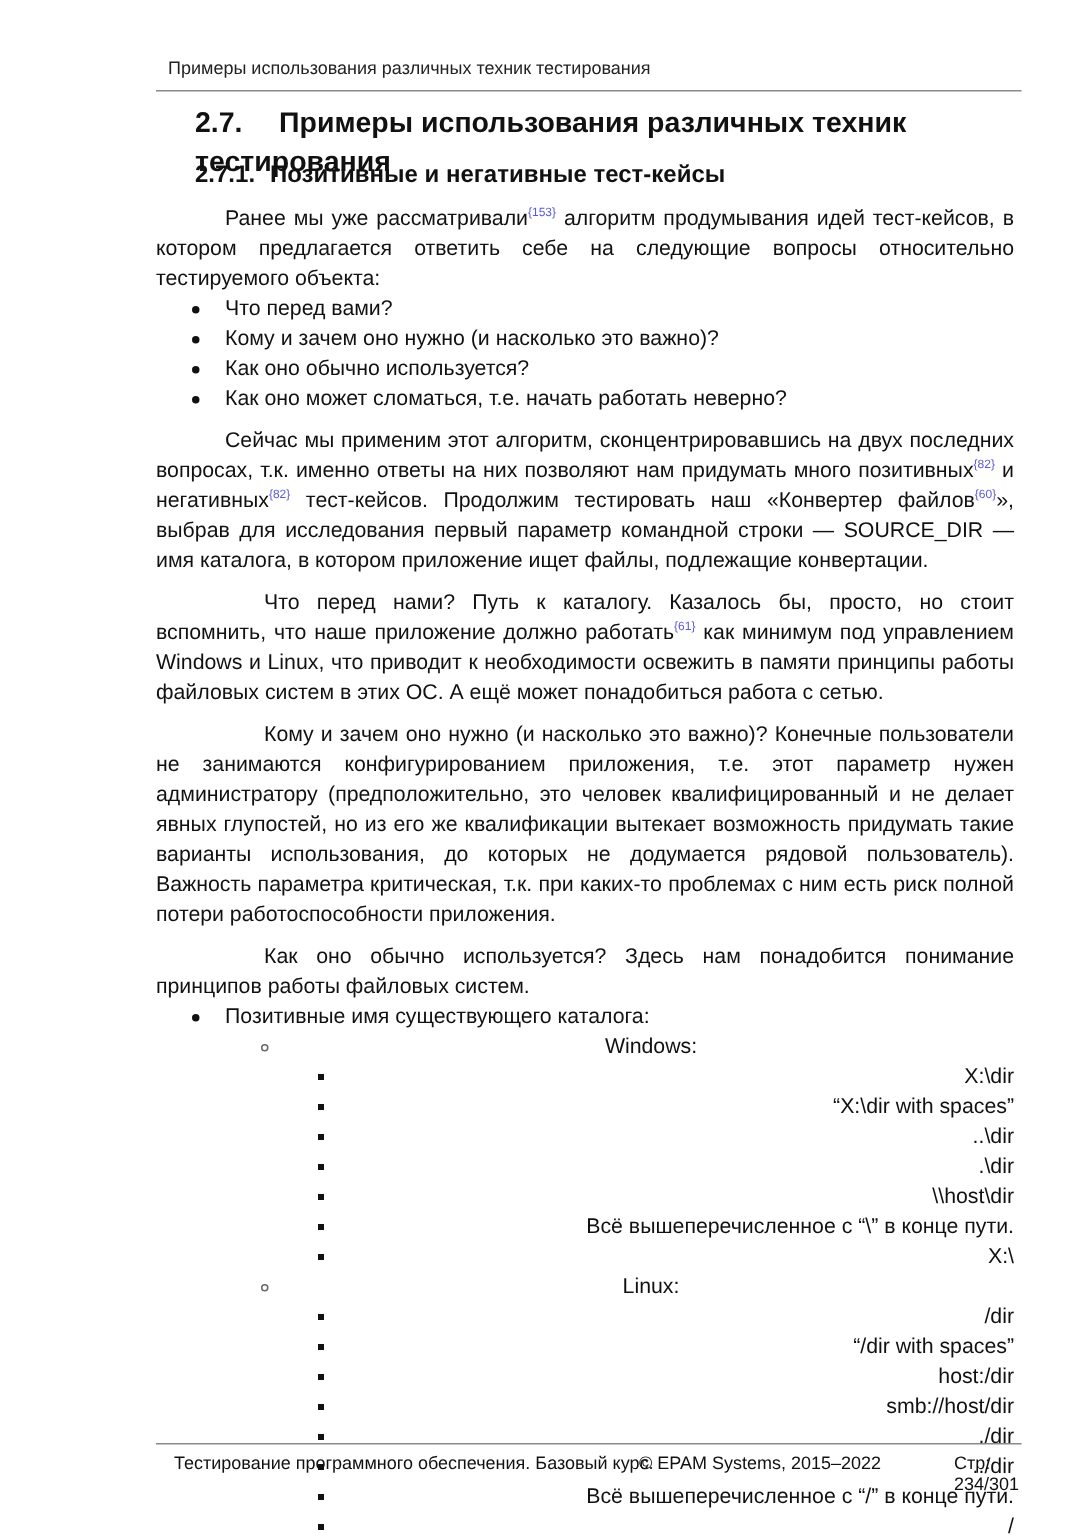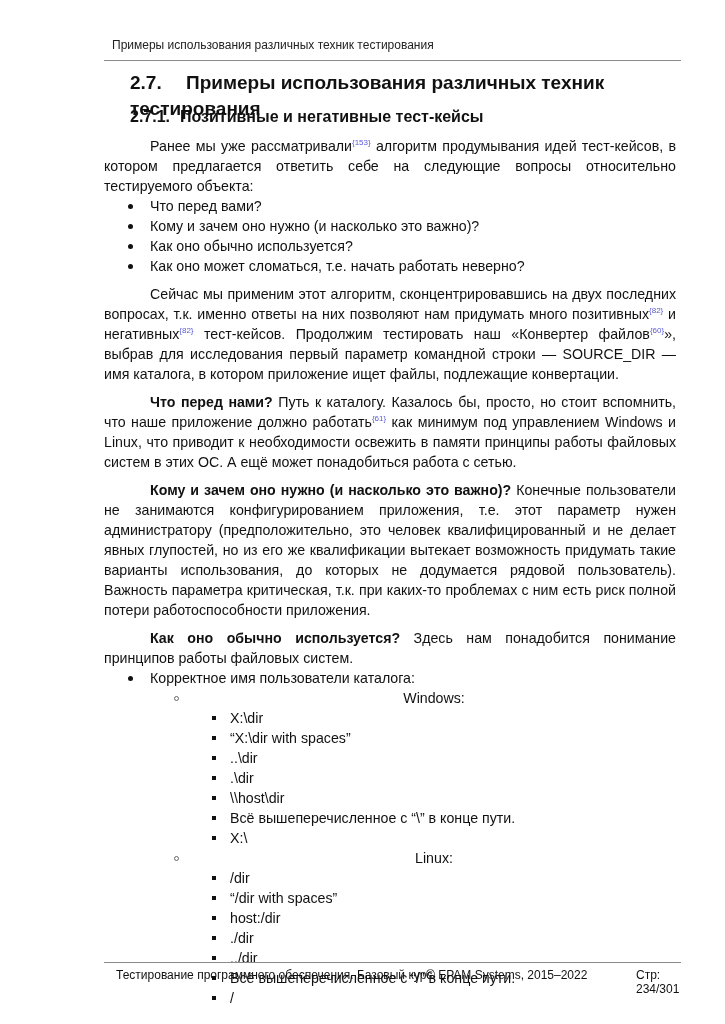--- a/index.html
+++ b/index.html
@@ -62,37 +62,37 @@
       text-align: justify;
       text-indent: 46px;
     }
     p.gap { margin-top: 8px; }
     sup.ref {
       font-size: 8px;
       color: #5a5ad8;
       vertical-align: 6px;
       line-height: 0;
     }
-    b { font-weight: bold; }
+    b { font-weight: normal; margin-left: 26px; }
 
     ul { list-style: none; margin: 0; padding: 0; }
     li { position: relative; }
     .l1 > li { padding-left: 46px; }
     .l1 > li > .mark {
       position: absolute; left: 24px; top: 8px;
       width: 5px; height: 5px; border-radius: 50%;
       background: #111;
     }
     .l2 > li { padding-left: 88px; text-align: center; }
     .l2 > li > .mark {
       position: absolute; left: 70px; top: 8px;
       width: 5px; height: 5px; border-radius: 50%;
       border: 1px solid #666; box-sizing: border-box; background: #fff;
     }
-    .l3 > li { padding-left: 126px; }
+    .l3 > li { padding-left: 126px; text-align: right; }
     .l3 > li > .mark {
       position: absolute; left: 108px; top: 8px;
       width: 4px; height: 4px; background: #111;
     }
 
     .page-footer {
       position: absolute;
       left: 104px;
       top: 962px;
       width: 577px;
@@ -135,21 +135,21 @@
 
   <p class="gap"><b>Что перед нами?</b><span> Путь к каталогу. Казалось бы, просто, но стоит вспомнить, что наше приложение должно работать</span><sup class="ref">{61}</sup><span> как минимум под управлением Windows и Linux, что приводит к необходимости освежить в памяти принципы работы файловых систем в этих ОС. А ещё может понадобиться работа с сетью.</span></p>
 
   <p class="gap"><b>Кому и зачем оно нужно (и насколько это важно)?</b><span> Конечные пользователи не занимаются конфигурированием приложения, т.е. этот параметр нужен администратору (предположительно, это человек квалифицированный и не делает явных глупостей, но из его же квалификации вытекает возможность придумать такие варианты использования, до которых не додумается рядовой пользователь). Важность параметра критическая, т.к. при каких-то проблемах с ним есть риск полной потери работоспособности приложения.</span></p>
 
   <p class="gap"><b>Как оно обычно используется?</b><span> Здесь нам понадобится понимание принципов работы файловых систем.</span></p>
 
   <ul class="l1">
     <li>
       <span class="mark"></span>
-      <span>Корректное имя пользователи каталога:</span>
+      <span>Позитивные имя существующего каталога:</span>
     </li>
   </ul>
   <ul class="l2">
     <li>
       <span class="mark"></span>
       <span>Windows:</span>
     </li>
   </ul>
   <ul class="l3" id="win-list">
       <li><span class="mark"></span><span>X:\dir</span></li>
@@ -163,20 +163,21 @@
   <ul class="l2">
     <li>
       <span class="mark"></span>
       <span>Linux:</span>
     </li>
   </ul>
   <ul class="l3" id="linux-list">
       <li><span class="mark"></span><span>/dir</span></li>
       <li><span class="mark"></span><span>“/dir with spaces”</span></li>
       <li><span class="mark"></span><span>host:/dir</span></li>
+      <li><span class="mark"></span><span>smb://host/dir</span></li>
       <li><span class="mark"></span><span>./dir</span></li>
       <li><span class="mark"></span><span>../dir</span></li>
       <li><span class="mark"></span><span>Всё вышеперечисленное с “/” в конце пути.</span></li>
       <li><span class="mark"></span><span>/</span></li>
     </ul>
 </div>
 
 <div class="page-footer">
   <span class="foot-title">Тестирование программного обеспечения. Базовый курс.</span>
   <span class="foot-copy">© EPAM Systems, 2015–2022</span>

